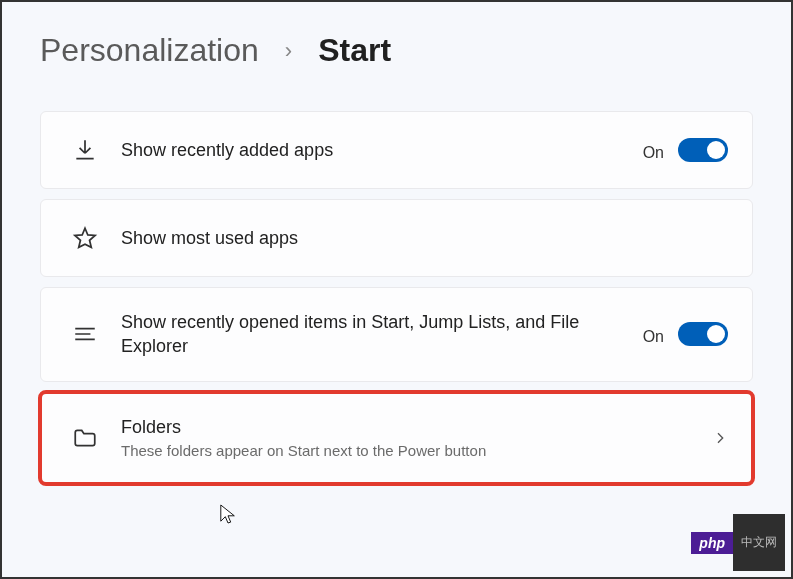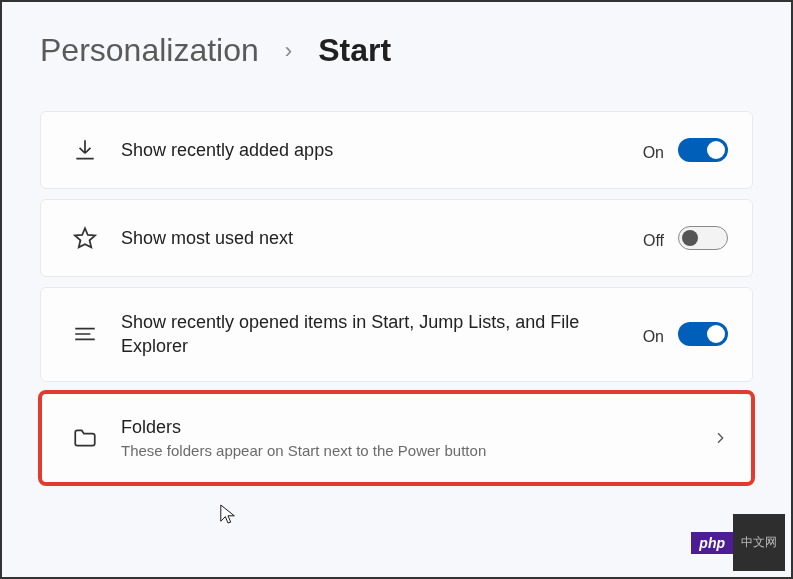--- a/index.html
+++ b/index.html
@@ -128,25 +128,21 @@
       <div class="toggle on"></div>
     </div>
   </div>
 
   <div class="row">
     <div class="icon-slot">
       <svg viewBox="0 0 24 24">
           <path d="M12 3l2.6 6.2 6.7.5-5.1 4.4 1.6 6.5L12 17.8 6.2 20.6l1.6-6.5L2.7 9.7l6.7-.5L12 3z"></path>
         </svg>
     </div>
-    <div class="text-slot">Show most used next</div>
-    <div class="control-slot">
-      <span class="state-label">Off</span>
-      <div class="toggle off"></div>
-    </div>
+    <div class="text-slot">Show most used apps</div>
   </div>
 
   <div class="row">
     <div class="icon-slot">
       <svg viewBox="0 0 24 24">
           <path d="M3 7h18M3 12h14M3 17h18"></path>
         </svg>
     </div>
     <div class="text-slot">Show recently opened items in Start, Jump Lists, and File Explorer</div>
     <div class="control-slot">

